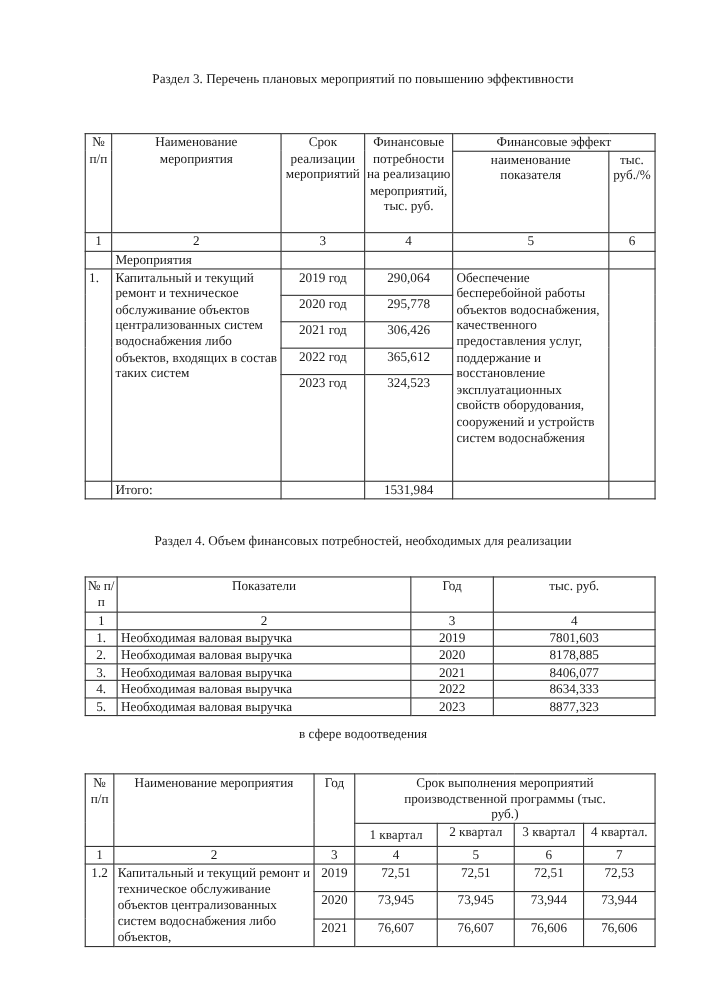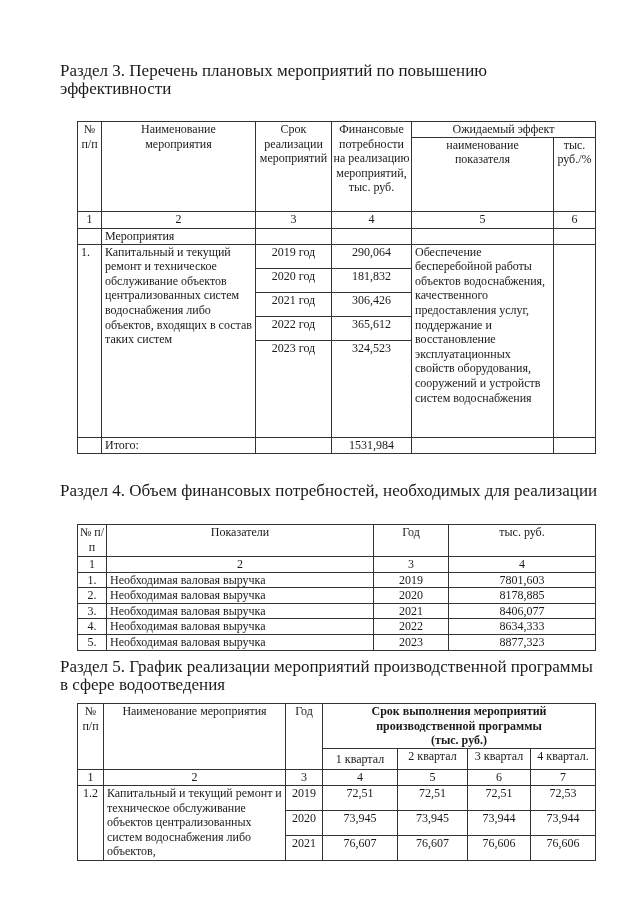--- a/index.html
+++ b/index.html
@@ -1,19 +1,19 @@
 <!DOCTYPE html>
 <html><head>
 <meta charset="utf-8">
 <style>
   html, body { margin:0; padding:0; background:#ffffff; }
   body { width:640px; height:905px; position:relative; overflow:hidden;
          font-family:"Liberation Serif", "DejaVu Serif", serif; color:#1a1a1a; }
-  .title { position:absolute; left:60px; width:540px; text-align:left;
-           font-size:17px; line-height:18px; }
+  .title { position:absolute; left:60px; width:540px; text-align:center;
+           font-size:12px; line-height:18px; }
   table { position:absolute; border-collapse:collapse; table-layout:fixed;
           font-size:12px; line-height:14.6px; }
   td { border:1px solid #333; padding:0 3px; vertical-align:top; overflow:hidden; }
   .c { text-align:center; }
   .l { text-align:left; }
 </style>
 </head>
 <body>
 
 <div class="title" style="top:62px;">
@@ -28,21 +28,21 @@
     <col style="width:80px">
       <col style="width:142px">
       <col style="width:42px">
   </colgroup>
   <tbody>
       <tr style="height:15px;">
     <td rowspan="2" class="c" style="padding:0 1px;">№ п/п</td>
     <td rowspan="2" class="c" style="padding:0 22px;">Наименование мероприятия</td>
     <td rowspan="2" class="c" style="padding:0 1px;">Срок реализации мероприятий</td>
     <td rowspan="2" class="c" style="padding:0 1px;">Финансовые потребности на реализацию мероприятий, тыс. руб.</td>
-    <td colspan="2" class="c">Ожидаемый эффект</td>
+    <td colspan="2" class="c">Финансовые эффект</td>
   </tr>
   <tr style="height:74px;">
     <td class="c" style="padding:0 30px;">наименование показателя</td>
     <td class="c" style="padding:0 1px;">тыс. руб./%</td>
   </tr>
   <tr style="height:17px;">
     <td class="c">1</td>
     <td class="c">2</td>
     <td class="c">3</td>
     <td class="c">4</td>
@@ -60,21 +60,21 @@
   <tr style="height:24px;">
     <td rowspan="5" class="l">1.</td>
     <td rowspan="5" class="l">Капитальный и текущий ремонт и техническое обслуживание объектов централизованных систем водоснабжения либо объектов, входящих в состав таких систем</td>
     <td class="c">2019 год</td>
     <td class="c">290,064</td>
     <td rowspan="5" class="l">Обеспечение бесперебойной работы объектов водоснабжения, качественного предоставления услуг, поддержание и восстановление эксплуатационных свойств оборудования, сооружений и устройств систем водоснабжения</td>
     <td rowspan="5"></td>
   </tr>
   <tr style="height:24px;">
     <td class="c">2020 год</td>
-    <td class="c">181,832</td>
+    <td class="c">295,778</td>
   </tr>
   <tr style="height:24px;">
     <td class="c">2021 год</td>
     <td class="c">306,426</td>
   </tr>
   <tr style="height:24px;">
     <td class="c">2022 год</td>
     <td class="c">365,612</td>
   </tr>
   <tr style="height:97px;">
@@ -143,40 +143,39 @@
   <tr style="height:15px;">
     <td class="c">5.</td>
     <td class="l">Необходимая валовая выручка</td>
     <td class="c">2023</td>
     <td class="c">8877,323</td>
   </tr>
 </tbody>
   </table>
 
 <div class="title" style="top:658px;">
-  <div>Раздел 5. График реализации мероприятий производственной программы</div>
   <div>в сфере водоотведения</div>
 </div>
 
 <table style="left:77px; top:703px; width:518px;">
   <colgroup>
     <col style="width:26px">
       <col style="width:182px">
       <col style="width:37px">
     <col style="width:75px">
       <col style="width:70px">
       <col style="width:63px">
       <col style="width:65px">
   </colgroup>
   <tbody>
       <tr style="height:30px;">
     <td rowspan="2" class="c" style="padding:0 1px;">№ п/п</td>
     <td rowspan="2" class="c">Наименование мероприятия</td>
     <td rowspan="2" class="c" style="padding:0 1px;">Год</td>
-    <td colspan="4" class="c" style="padding:0 40px;font-weight:bold;">Срок выполнения мероприятий производственной программы (тыс. руб.)</td>
+    <td colspan="4" class="c" style="padding:0 40px;">Срок выполнения мероприятий производственной программы (тыс. руб.)</td>
   </tr>
   <tr style="height:15px;">
     <td class="c" style="padding:3px 1px;">1 квартал</td>
     <td class="c" style="padding:0 1px;">2 квартал</td>
     <td class="c" style="padding:0 1px;">3 квартал</td>
     <td class="c" style="padding:0 1px;">4 квартал.</td>
   </tr>
   <tr style="height:15px;">
     <td class="c">1</td>
     <td class="c">2</td>

